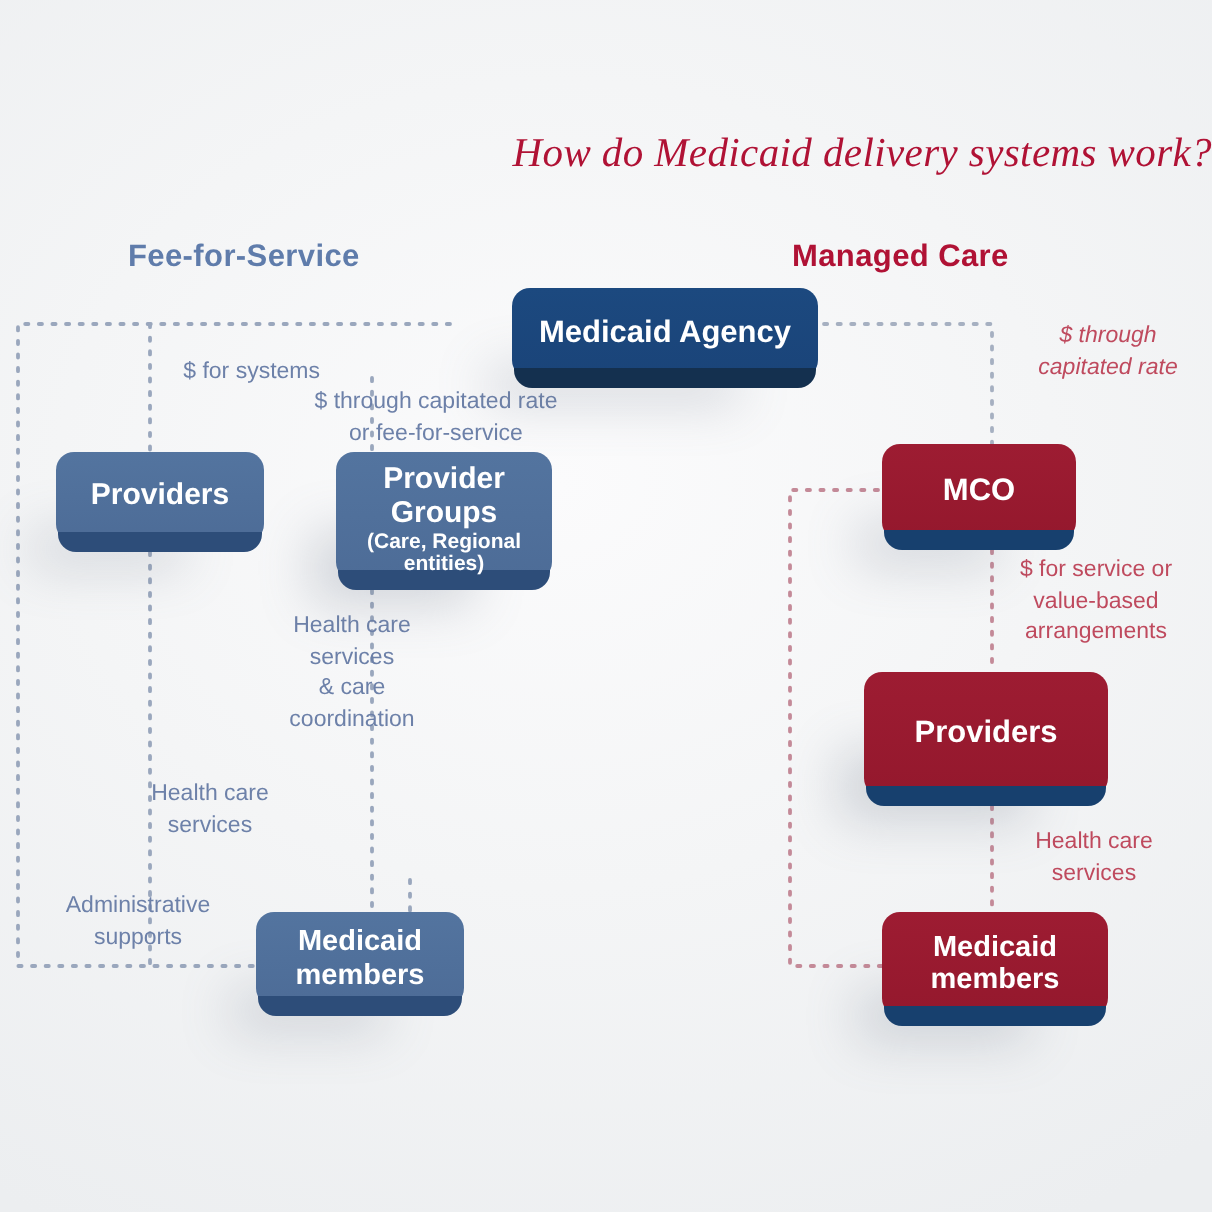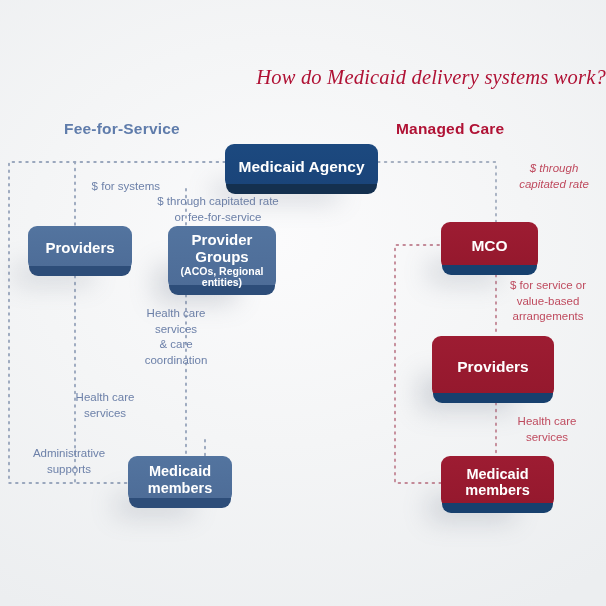--- a/index.html
+++ b/index.html
@@ -56,21 +56,21 @@
     content:"";position:absolute;left:1px;right:1px;bottom:-5px;height:10px;
     border-radius:0 0 9px 9px;z-index:-1;
   }
   
   .node:before{
     content:"";position:absolute;left:0;top:0;right:0;bottom:0;
     border-radius:9px;z-index:-2;
     box-shadow:-26px 26px 26px -14px rgba(120,130,145,.30);
   }
 
-  .navy{background:linear-gradient(180deg,#1c497f 0%,#1a4479 100%);}
+  .navy{background:linear-gradient(180deg,#1c497f 0%,#1a4479 100%);margin-left:31px;}
   .navy:after{background:#14304f;}
   .blue{background:linear-gradient(180deg,#53749f 0%,#4d6c97 100%);}
   .blue:after{background:#2d4d79;}
   .red{background:linear-gradient(180deg,#9d1c32 0%,#94182d 100%);}
   .red:after{background:#17406e;}
 
   
   #n-agency   {left:225px;top:144px;width:153px;height:45px;font-size:15.5px;}
   #n-providers{left:28px; top:226px;width:104px;height:45px;font-size:15px;}
   #n-pgroups  {left:168px;top:226px;width:108px;height:64px;font-size:15px;
@@ -148,21 +148,21 @@
     <span class="lbl">Medicaid Agency</span>
   </div>
 
   <div id="n-providers" class="node blue">
     <span class="lbl">Providers</span>
   </div>
 
   <div id="n-pgroups" class="node blue">
     <span class="lbl" style="white-space:pre-line">Provider
 Groups</span>
-    <span class="sub" style="white-space:pre-line">(ACOs, Regional
+    <span class="sub" style="white-space:pre-line">(Care, Regional
 entities)</span>
   </div>
 
   <div id="n-members-l" class="node blue">
     <span class="lbl" style="white-space:pre-line">Medicaid
 members</span>
   </div>
 
   <div id="n-mco" class="node red">
     <span class="lbl">MCO</span>

